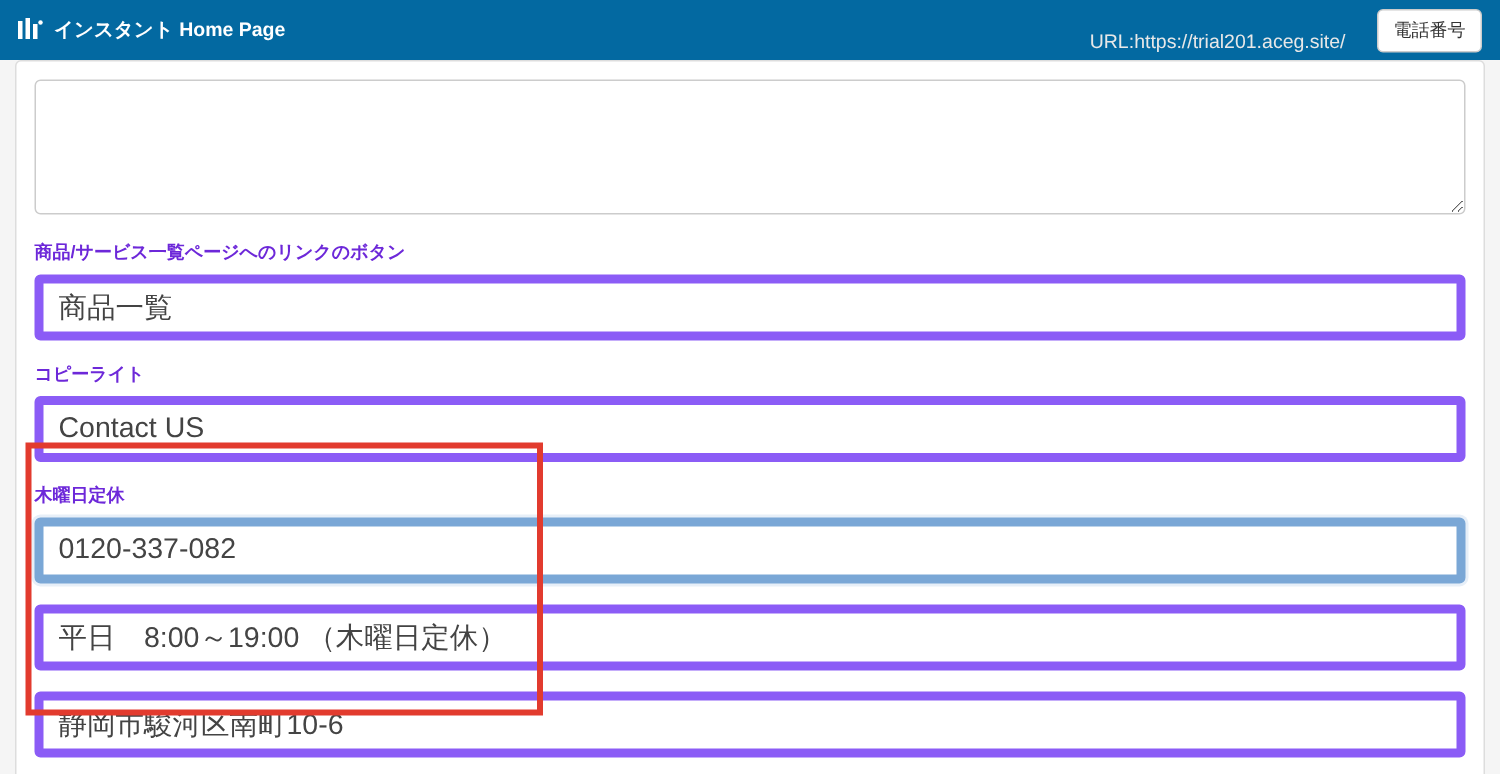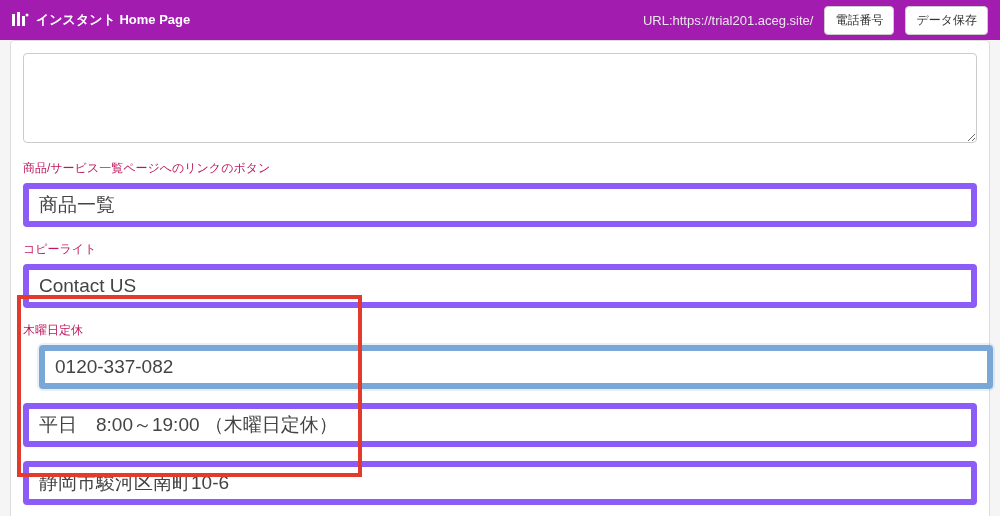--- a/index.html
+++ b/index.html
@@ -1,50 +1,49 @@
 <!DOCTYPE html>
 <html><head>
   <meta charset="utf-8">
   <style>
     * { box-sizing: border-box; margin: 0; padding: 0; }
     body { font-family: -apple-system, BlinkMacSystemFont, "Segoe UI", "Hiragino Sans", sans-serif; font-size: 13px; background: #f5f5f5; color: #333; }
-    .header { background: #a21caf; color: #fff; display: flex; align-items: center; padding: 8px 12px; height: 40px; }
+    .header { background: #0369a1; color: #fff; display: flex; align-items: center; padding: 8px 12px; height: 40px; }
     .header-left { display: flex; align-items: center; gap: 6px; }
     .logo-icon { display: inline-flex; align-items: center; }
     .header-title { font-size: 13px; font-weight: 600; }
-    .header-right { margin-left: auto; display: flex; align-items: center; gap: 11px; }
+    .header-right { margin-left: auto; display: flex; align-items: flex-end; gap: 21px; }
     .url-text { font-size: 13px; color: #e8e8e8; }
     .btn { background: #fff; color: #333; border: 1px solid #ccc; border-radius: 4px; padding: 5px 10px; font-size: 12px; cursor: pointer; }
     .content-panel { background: #fff; margin: 0 10px 10px 10px; border: 1px solid #ddd; border-radius: 4px; padding: 0 12px 12px 12px; min-height: 480px; }
     .textarea-block textarea { width: 100%; height: 90px; border: 1px solid #ccc; border-radius: 4px; padding: 6px 8px; font-size: 13px; resize: vertical; margin-top: 12px; font-family: inherit; }
     .field-block { margin-top: 14px; position: relative; }
-    .field-label { font-size: 12px; font-weight: 400; color: #be185d; margin-bottom: 6px; display: block; }
+    .field-label { font-size: 12px; font-weight: 700; color: #6d28d9; margin-bottom: 6px; display: block; }
     .field-input { width: 100%; border: 6px solid #8b5cf6; border-radius: 4px; padding: 5px 10px; font-size: 19px; color: #444; background: #fff; }
     .highlight-box { position: absolute; border: 4px solid #e23b2e; left: 6px; top: 254px; width: 345px; height: 182px; pointer-events: none; z-index: 5; }
-    .focused { border-color: #7aa7d6; box-shadow: 0 0 0 2px rgba(122,167,214,0.18); margin-left: 16px; }
+    .focused { border-color: #7aa7d6; box-shadow: 0 0 0 2px rgba(122,167,214,0.18); }
   </style>
 </head>
 <body>
 
 <div class="header">
   <div class="header-left">
     <span class="logo-icon">
       <svg width="18" height="16" viewBox="0 0 18 16">
           <rect x="0" y="2" width="3" height="12" fill="#fff"></rect>
           <rect x="5" y="0" width="3" height="14" fill="#fff"></rect>
           <rect x="10" y="4" width="3" height="10" fill="#fff"></rect>
           <circle cx="15" cy="3" r="1.5" fill="#fff"></circle>
         </svg>
     </span>
     <span class="header-title">インスタント Home Page</span>
   </div>
   <div class="header-right">
     <span class="url-text">URL:https://trial201.aceg.site/</span>
     <button class="btn">電話番号</button>
-    <button class="btn">データ保存</button>
   </div>
 </div>
 
 <div class="content-panel" style="position:relative;">
 
   <div class="textarea-block">
     <textarea class="field-input" style=""></textarea>
   </div>
 
   <div class="field-block">

